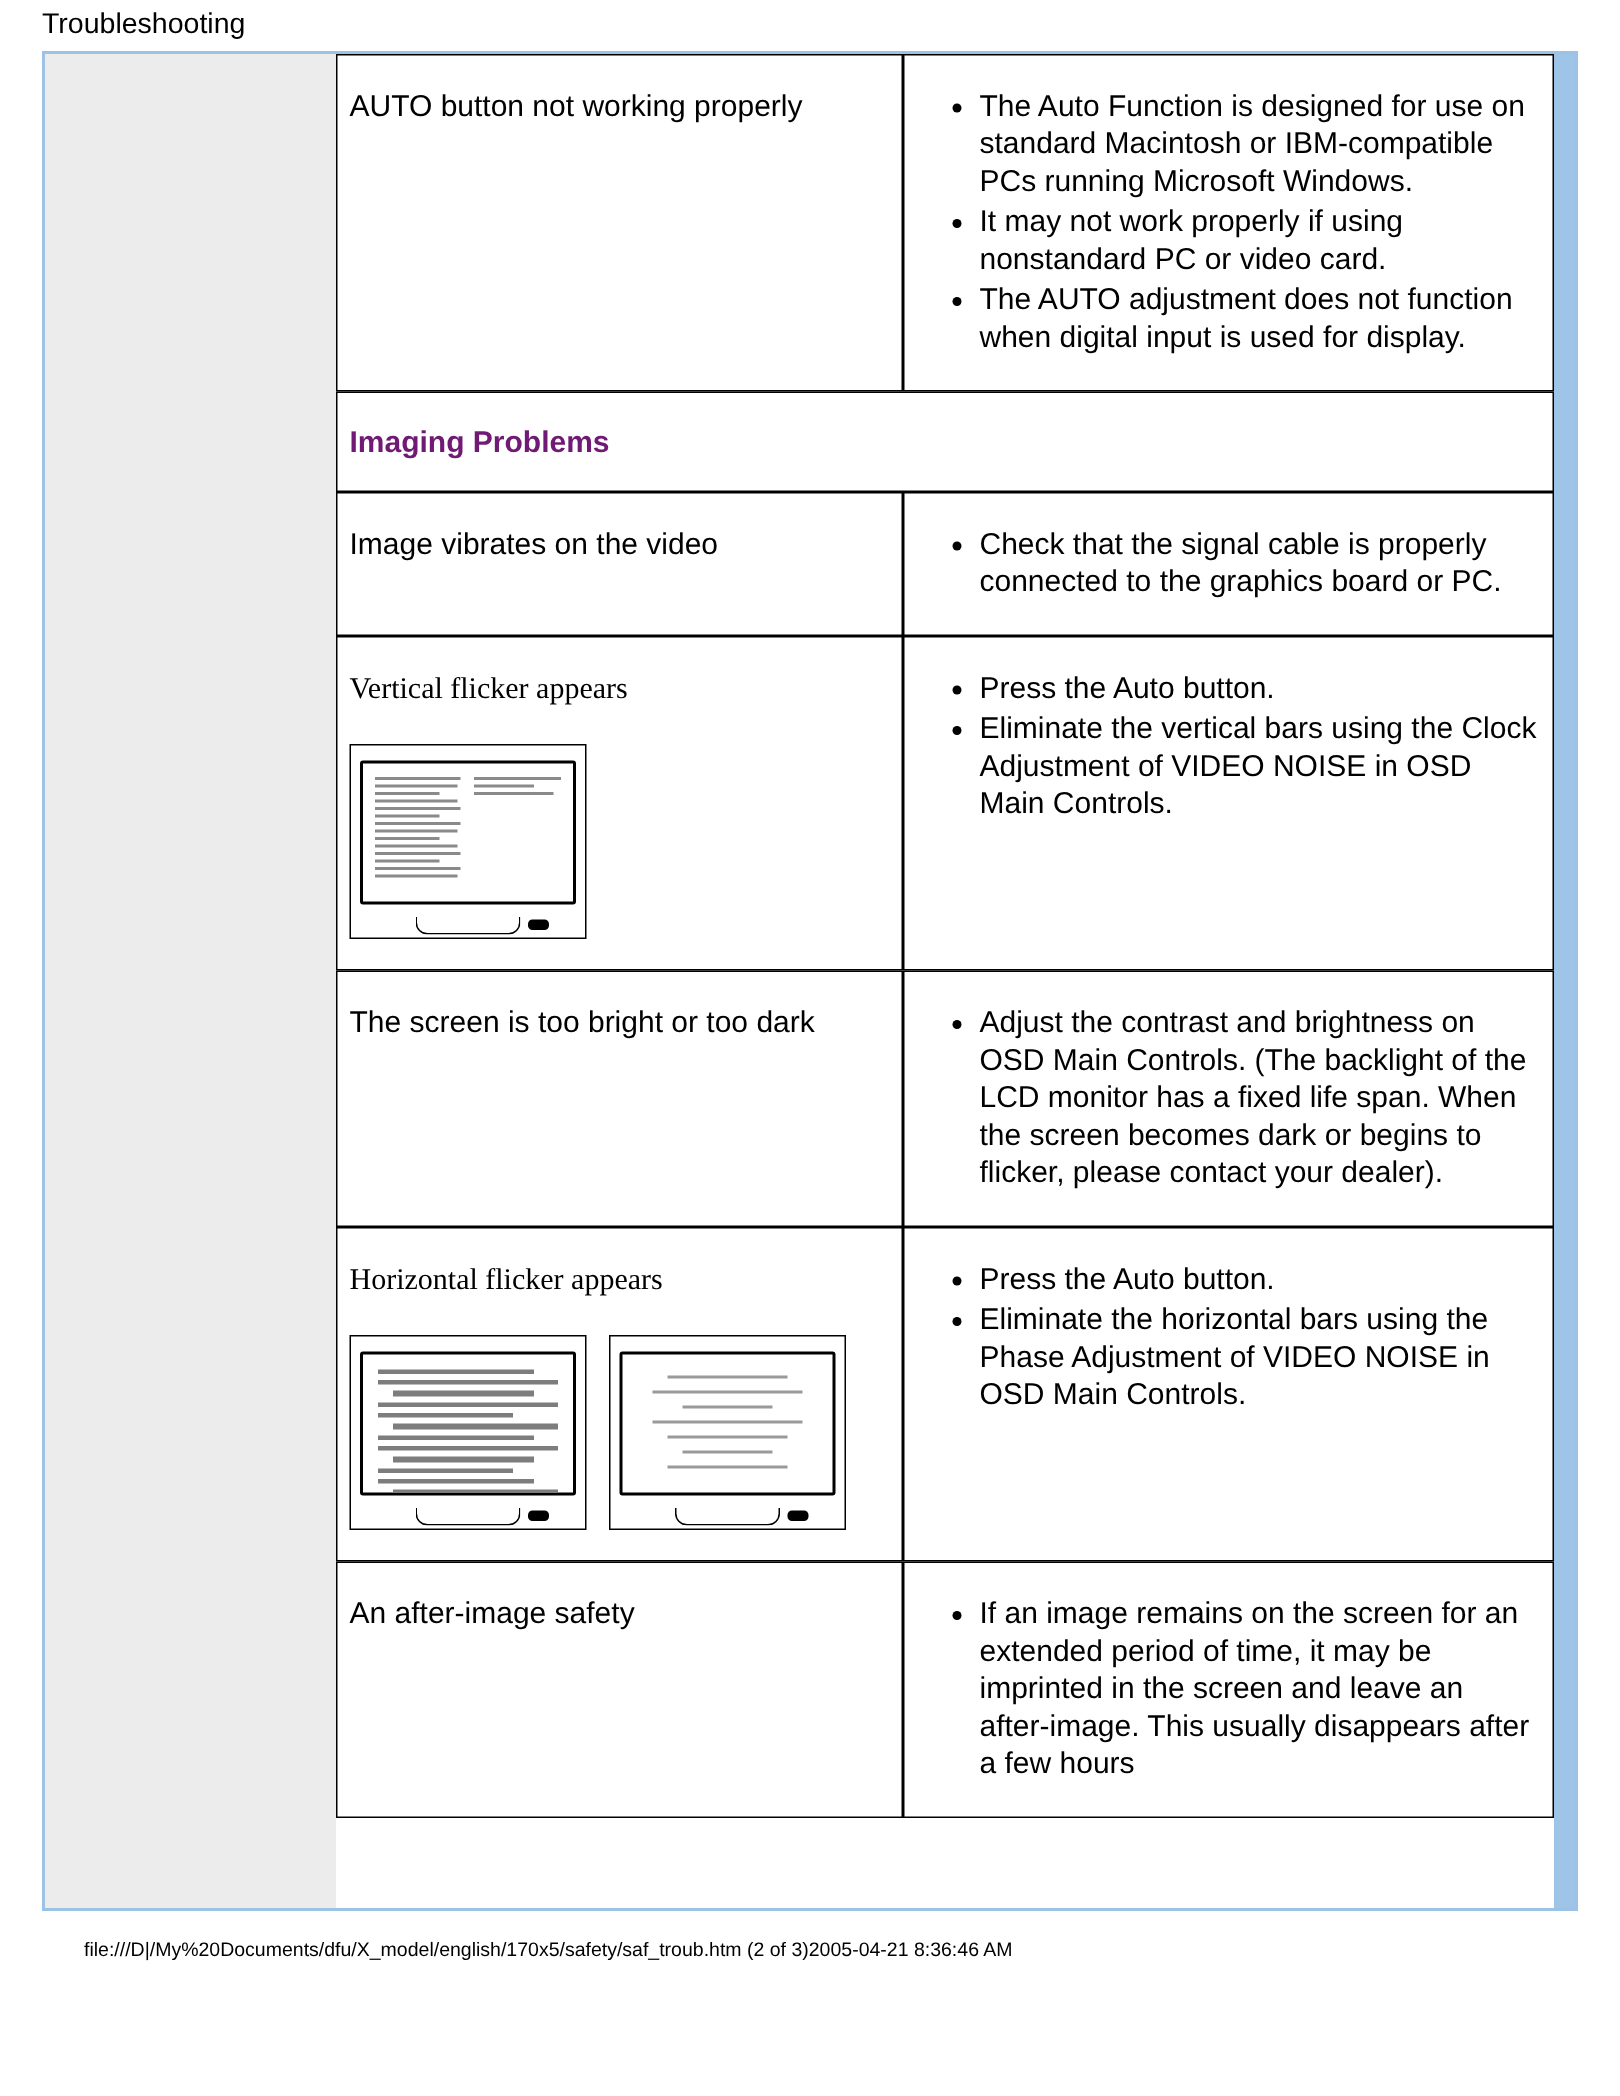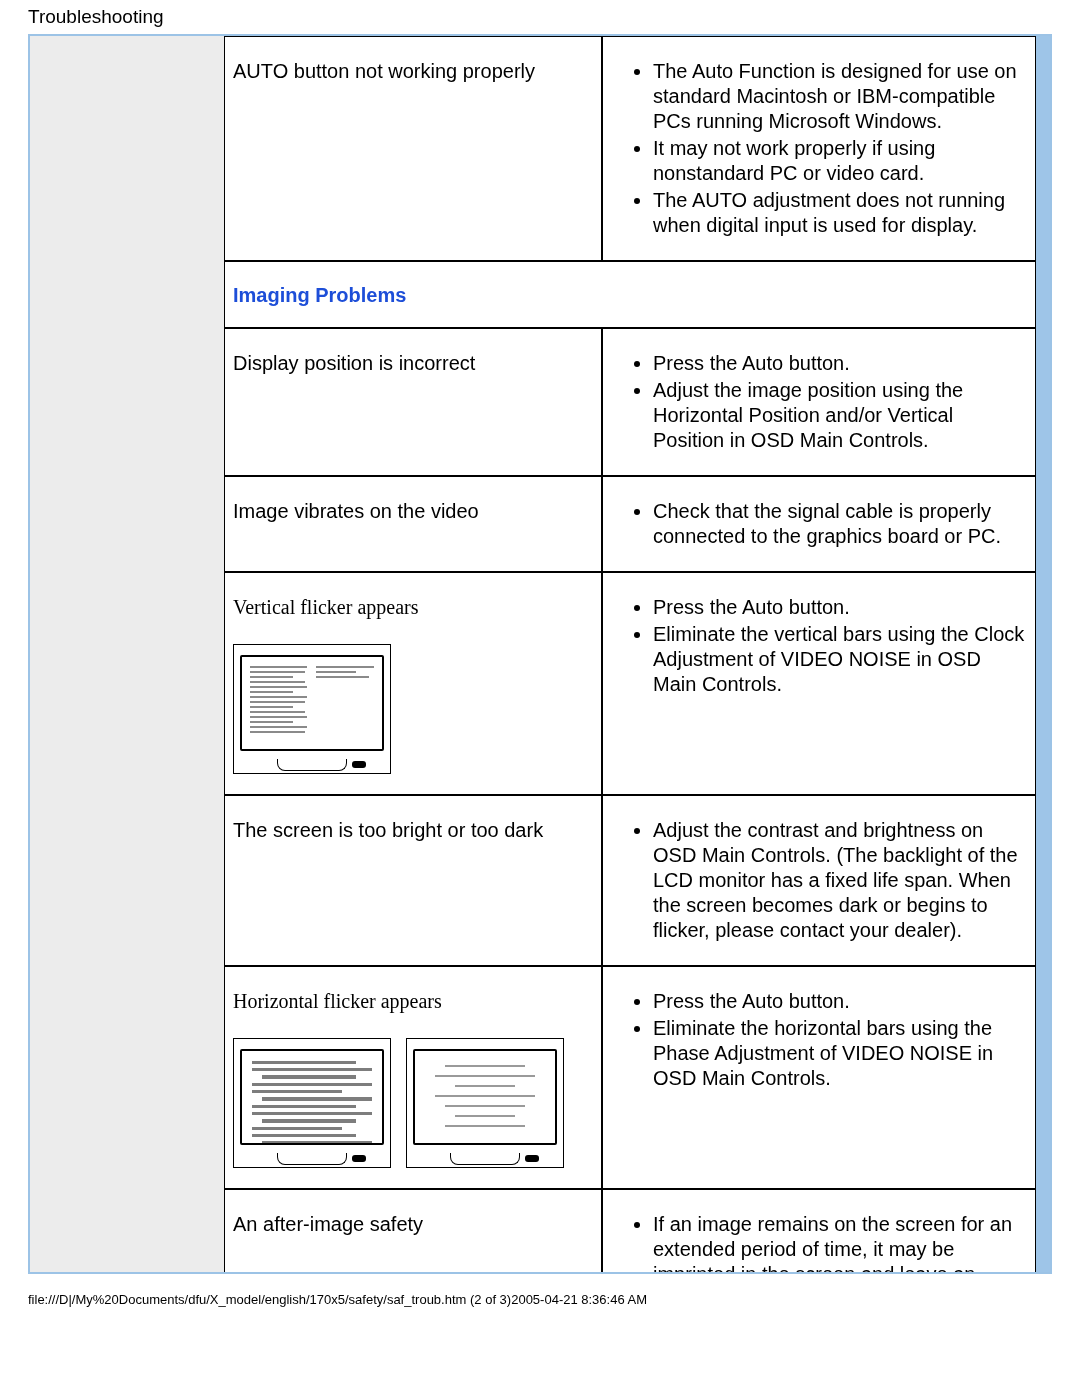--- a/index.html
+++ b/index.html
@@ -57,21 +57,21 @@
     width: 378px;
     vertical-align: middle;
     padding: 10px 8px 10px 8px;
   }
   td.left-cell.top { vertical-align: top; font-family: Liberation Serif, serif; }
   td.right-cell { }
   .section-row td {
     padding: 10px 8px 30px 8px;
   }
   .section-title {
-    color: #1d4ed8;
+    color: #701a75;
     font-weight: bold;
   }
   ul {
     margin: 0;
     padding-left: 42px;
     list-style: disc;
   }
   ul li { margin: 0 0 2px 0; line-height: 1.25; }
   .left-text { line-height: 1.25; }
 
@@ -146,20 +146,21 @@
   }
   .screen.h2 .ln:nth-child(odd){ margin-left: 24px; margin-right:24px; }
   .screen.h2 .ln:nth-child(3n){ margin-left: 34px; margin-right:34px; }
 
   .illus-row { margin-top: 24px; }
   .illus-row .mon + .mon { margin-left: 10px; }
 
   .footer {
     font-size: 13px;
     padding: 6px 0 10px 28px;
+    margin-left: 28px;
   }
 </style>
 </head>
 <body>
 
 <div class="header-title">Troubleshooting</div>
 
 <div class="outer-frame">
   <div class="sidebar"></div>
   <div class="right-rail"></div>
@@ -169,42 +170,31 @@
 
       <tbody>
           <tr>
         <td class="left-cell">
           <div class="left-text">AUTO button not working properly</div>
         </td>
         <td class="right-cell">
           <ul>
             <li>The Auto Function is designed for use on standard Macintosh or IBM-compatible PCs running Microsoft Windows.</li>
             <li>It may not work properly if using nonstandard PC or video card.</li>
-            <li>The AUTO adjustment does not running when digital input is used for display.</li>
+            <li>The AUTO adjustment does not function when digital input is used for display.</li>
           </ul>
         </td>
       </tr>
 
       <tr class="section-row">
         <td colspan="2">
           <span class="section-title">Imaging Problems</span>
         </td>
       </tr>
 
-      <tr>
-        <td class="left-cell">
-          <div class="left-text">Display position is incorrect</div>
-        </td>
-        <td class="right-cell">
-          <ul>
-            <li>Press the Auto button.</li>
-            <li>Adjust the image position using the Horizontal Position and/or Vertical Position in OSD Main Controls.</li>
-          </ul>
-        </td>
-      </tr>
 
       <tr>
         <td class="left-cell">
           <div class="left-text">Image vibrates on the video</div>
         </td>
         <td class="right-cell">
           <ul>
             <li>Check that the signal cable is properly connected to the graphics board or PC.</li>
           </ul>
         </td>

